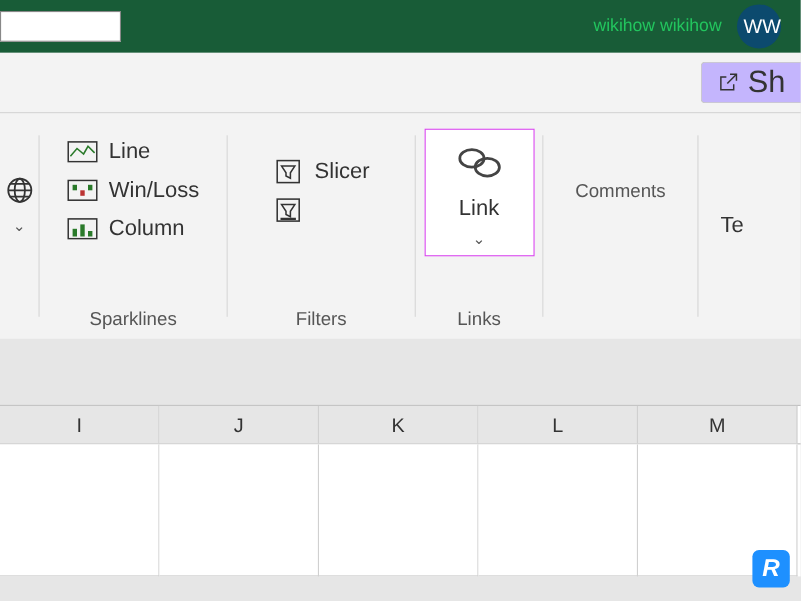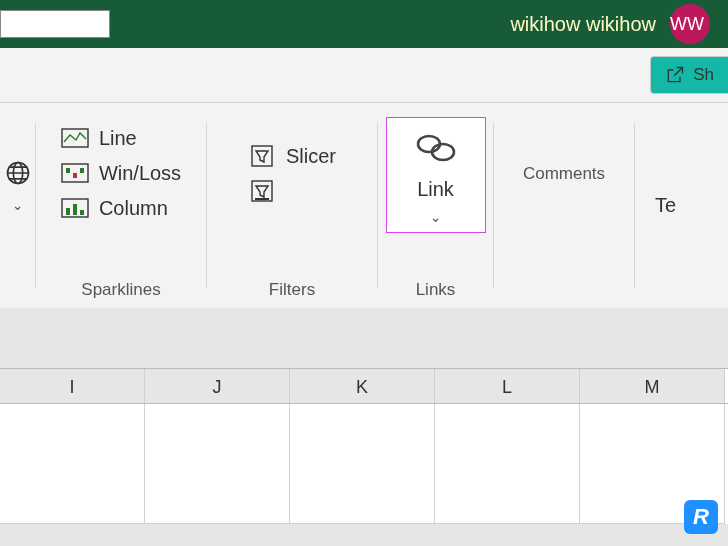--- a/index.html
+++ b/index.html
@@ -1,24 +1,24 @@
 <!DOCTYPE html>
 <html><head>
 <meta charset="utf-8">
 <style>
 * { box-sizing: border-box; margin: 0; padding: 0; font-family: 'Segoe UI', Arial, sans-serif; }
 body { width: 728px; height: 546px; overflow: hidden; background: #e6e6e6; position: relative; }
 
 .titlebar { height: 48px; background: #185c37; display: flex; align-items: center; justify-content: flex-end; padding-right: 18px; gap: 14px; }
 .name-box { width: 110px; height: 28px; background: #fff; border: 1px solid #888; position: absolute; left: 0; top: 10px; }
-.username { color: #fef9c3; font-size: 20px; }
-.avatar { width: 40px; height: 40px; border-radius: 50%; background: #be185d; color: #fff; display: flex; align-items: center; justify-content: flex-start; font-size: 18px; }
+.username { color: #22c55e; font-size: 16px; }
+.avatar { width: 40px; height: 40px; border-radius: 50%; background: #0c4a6e; color: #fff; display: flex; align-items: center; justify-content: flex-end; font-size: 18px; }
 
 .share-row { height: 55px; background: #f3f3f3; border-bottom: 1px solid #d0d0d0; display: flex; align-items: center; justify-content: flex-end; padding-right: 0; }
-.share-btn { height: 38px; background: #14b8a6; border: 1px solid #c8c8c8; border-right: none; border-radius: 4px 0 0 4px; display: flex; align-items: center; gap: 8px; padding: 0 14px; font-size: 17px; color: #333; margin-right: 0; }
+.share-btn { height: 38px; background: #c4b5fd; border: 1px solid #c8c8c8; border-right: none; border-radius: 4px 0 0 4px; display: flex; align-items: center; gap: 8px; padding: 0 14px; font-size: 28px; color: #333; margin-right: 0; }
 
 .ribbon { height: 205px; background: #f3f3f3; display: flex; align-items: stretch; position: relative; }
 .group { display: flex; flex-direction: column; align-items: center; justify-content: space-between; padding: 10px 0 8px; }
 .sep { width: 1px; background: #d6d6d6; margin: 20px 0; }
 .group-label { font-size: 17px; color: #555; margin-top: 47px; }
 .group-items { display: flex; flex-direction: column; gap: 12px; align-items: flex-start; padding-left: 14px; padding-right: 14px; flex: 1; justify-content: center; }
 .item { display: flex; align-items: center; gap: 10px; font-size: 20px; color: #333; cursor: pointer; }
 .icon-box { width: 28px; height: 22px; display: flex; align-items: center; justify-content: center; }
 
 .left-edge { width: 35px; display: flex; flex-direction: column; align-items: center; gap: 10px; justify-content: center; padding-bottom: 40px; }

